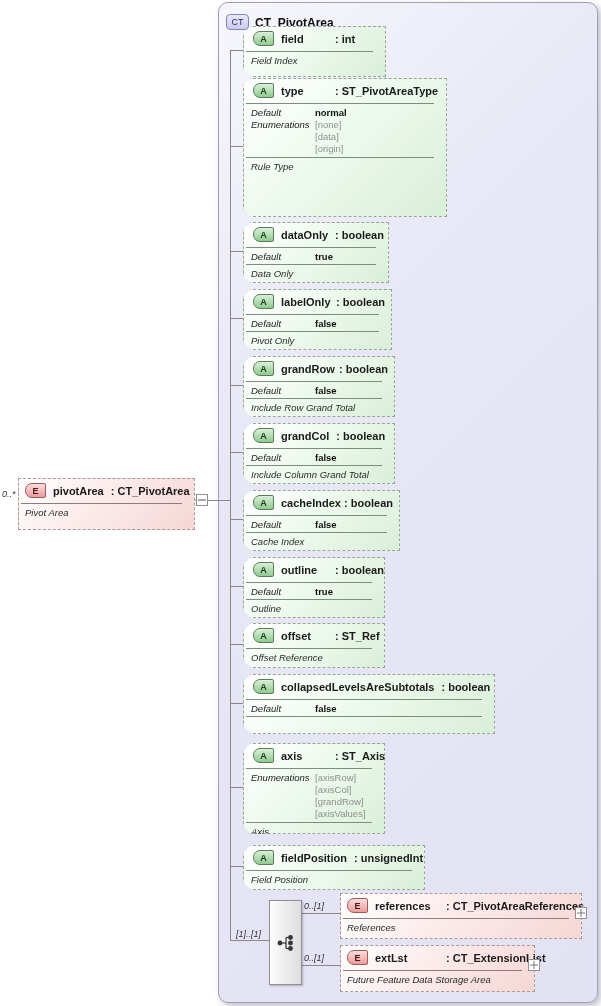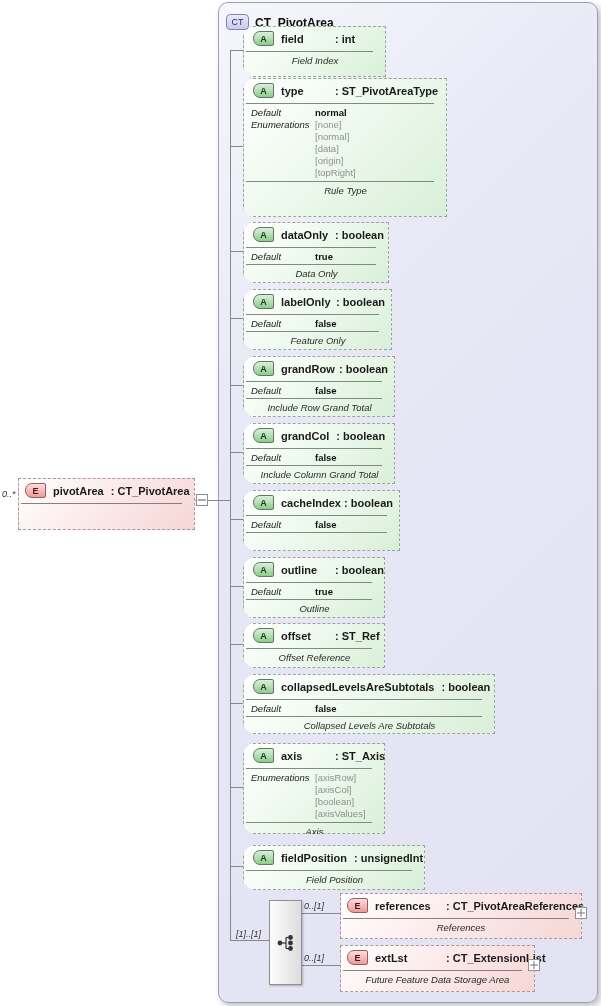--- a/index.html
+++ b/index.html
@@ -47,21 +47,21 @@
   .nm{font-size:11px;font-weight:bold;white-space:pre;}
   .w47{min-width:47px;display:inline-block;}
   .w64{min-width:64px;display:inline-block;}
   .tp{font-size:11px;font-weight:bold;white-space:pre;text-align:center;}
   .sep{border-top:1px solid #7d8d7d;margin:2px 12px 0 2px;height:0;}
   .elem .sep{border-top-color:#8d7d7d;}
   .kv{display:flex;padding:1px 6px 0 7px;line-height:11px;}
   .kv .k{font-style:italic;color:#222;width:64px;flex:0 0 auto;}
   .kv .v{font-weight:bold;color:#111;text-align:center;}
   .kv .ev{color:#8f8f8f;}
-  .desc{font-style:italic;color:#2a2a2a;padding:3px 6px 2px 7px;line-height:11px;text-align:center;}
+  .desc{font-style:italic;color:#2a2a2a;padding:3px 6px 2px 7px;line-height:11px;}
   .elem .desc{padding-left:6px;}
   
   .seq{
     position:absolute;z-index:2;display:flex;align-items:center;justify-content:center;
     background:linear-gradient(90deg,#fdfdfd,#dddddd);
     border:1px solid #909090;box-shadow:1px 1px 2px rgba(0,0,0,.25);
   }
   
   .pm{
     position:absolute;z-index:3;width:12px;height:12px;background:#ffffff;
@@ -103,20 +103,21 @@
 </svg>
 
 <div class="card" style="left:2px;top:489px;">0..*</div>
 <div class="elem" style="left:18px;top:478px;width:175px;height:50px;">
   <div class="trow">
     <span class="badge e">E</span>
     <span class="nm">pivotArea</span>
     <span class="tp">: CT_PivotArea</span>
   </div>
   <div class="sep"></div>
+  <div class="desc">Pivot Area</div>
 </div>
 <div class="pm" style="left:196px;top:494px;">
   <svg width="8" height="8">
       <line x1="0" y1="4" x2="8" y2="4" stroke="#555" stroke-width="1"></line>
     </svg>
 </div>
 
 <div class="attr" style="left:243px;top:26px;width:141px;height:49px;">
   <div class="trow">
     <span class="badge a">A</span>
@@ -137,33 +138,25 @@
   <div class="kv" style="padding-top:3px;">
     <span class="k">Default</span>
     <span class="v">normal</span>
   </div>
   <div class="kv">
     <span class="k">Enumerations</span>
     <span class="ev">[none]</span>
   </div>
   <div class="kv">
       <span class="k"></span>
-      <span class="ev">[normal]</span>
-    </div>
-  <div class="kv">
-      <span class="k"></span>
       <span class="ev">[data]</span>
     </div>
   <div class="kv">
       <span class="k"></span>
       <span class="ev">[origin]</span>
-    </div>
-  <div class="kv">
-      <span class="k"></span>
-      <span class="ev">[topRight]</span>
     </div>
   <div class="sep" style="margin-top:3px;"></div>
   <div class="desc">Rule Type</div>
 </div>
 
 <div class="attr" style="left:243px;top:222px;width:144px;height:59px;">
   <div class="trow">
     <span class="badge a">A</span>
     <span class="nm w47">dataOnly</span>
     <span class="tp">: boolean</span>
@@ -182,21 +175,21 @@
     <span class="badge a">A</span>
     <span class="nm w47">labelOnly</span>
     <span class="tp">: boolean</span>
   </div>
   <div class="sep"></div>
   <div class="kv" style="padding-top:3px;">
     <span class="k">Default</span>
     <span class="v">false</span>
   </div>
   <div class="sep" style="margin-top:2px;"></div>
-  <div class="desc">Feature Only</div>
+  <div class="desc">Pivot Only</div>
 </div>
 
 <div class="attr" style="left:243px;top:356px;width:150px;height:59px;">
   <div class="trow">
     <span class="badge a">A</span>
     <span class="nm w47">grandRow</span>
     <span class="tp">: boolean</span>
   </div>
   <div class="sep"></div>
   <div class="kv" style="padding-top:3px;">
@@ -227,20 +220,21 @@
     <span class="badge a">A</span>
     <span class="nm w47">cacheIndex</span>
     <span class="tp">: boolean</span>
   </div>
   <div class="sep"></div>
   <div class="kv" style="padding-top:3px;">
     <span class="k">Default</span>
     <span class="v">false</span>
   </div>
   <div class="sep" style="margin-top:2px;"></div>
+  <div class="desc">Cache Index</div>
 </div>
 
 <div class="attr" style="left:243px;top:557px;width:140px;height:59px;">
   <div class="trow">
     <span class="badge a">A</span>
     <span class="nm w47">outline</span>
     <span class="tp">: boolean</span>
   </div>
   <div class="sep"></div>
   <div class="kv" style="padding-top:3px;">
@@ -266,41 +260,40 @@
     <span class="badge a">A</span>
     <span class="nm">collapsedLevelsAreSubtotals</span>
     <span class="tp">: boolean</span>
   </div>
   <div class="sep"></div>
   <div class="kv" style="padding-top:3px;">
     <span class="k">Default</span>
     <span class="v">false</span>
   </div>
   <div class="sep" style="margin-top:2px;"></div>
-  <div class="desc">Collapsed Levels Are Subtotals</div>
 </div>
 
 <div class="attr" style="left:243px;top:743px;width:140px;height:89px;">
   <div class="trow">
     <span class="badge a">A</span>
     <span class="nm w47">axis</span>
     <span class="tp">: ST_Axis</span>
   </div>
   <div class="sep"></div>
   <div class="kv" style="padding-top:3px;">
     <span class="k">Enumerations</span>
     <span class="ev">[axisRow]</span>
   </div>
   <div class="kv">
       <span class="k"></span>
       <span class="ev">[axisCol]</span>
     </div>
   <div class="kv">
       <span class="k"></span>
-      <span class="ev">[boolean]</span>
+      <span class="ev">[grandRow]</span>
     </div>
   <div class="kv">
       <span class="k"></span>
       <span class="ev">[axisValues]</span>
     </div>
   <div class="sep" style="margin-top:3px;"></div>
   <div class="desc">Axis</div>
 </div>
 
 <div class="attr" style="left:243px;top:845px;width:180px;height:43px;">

